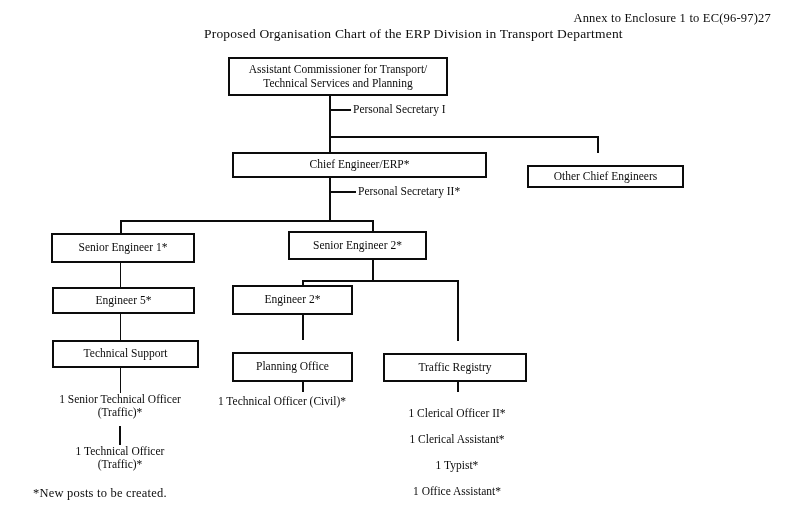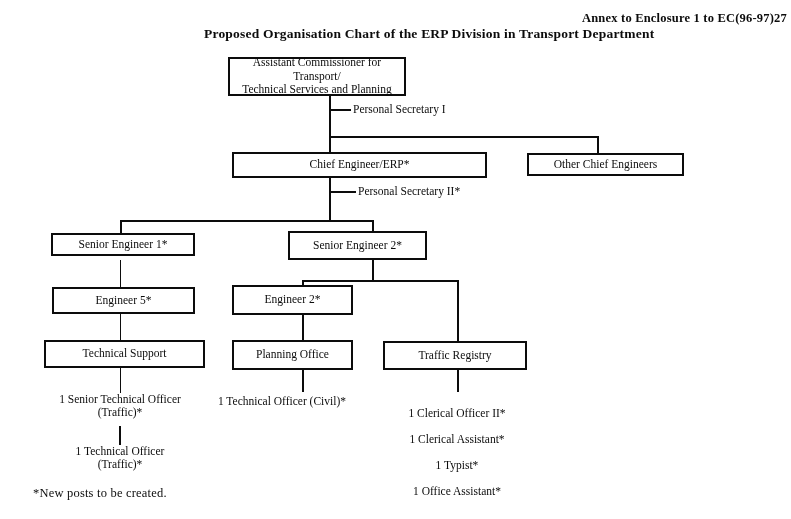--- a/index.html
+++ b/index.html
@@ -5,38 +5,38 @@
   html,body{margin:0;padding:0;background:#ffffff;}
   .page{
     position:relative;
     width:791px;height:519px;
     background:#ffffff;
     font-family:"Liberation Serif","DejaVu Serif",serif;
     color:#0c0c0c;
     overflow:hidden;
   }
   .annex{
-    position:absolute;top:11px;right:4px;
-    font-size:12.5px;font-weight:bold;letter-spacing:.2px;
+    position:absolute;top:11px;right:20px;
+    font-size:12.5px;font-weight:normal;letter-spacing:.2px;
     white-space:nowrap;
     text-align:center;
   }
   .title{
     position:absolute;top:26px;left:204px;
-    font-size:13.5px;font-weight:bold;letter-spacing:.2px;
+    font-size:13.5px;font-weight:normal;letter-spacing:.2px;
     white-space:nowrap;
   }
   .box{
     position:absolute;box-sizing:border-box;
     border:2.5px solid #0c0c0c;background:#ffffff;
     display:flex;align-items:center;justify-content:center;
     text-align:center;white-space:pre-line;
     font-size:11.5px;line-height:1.18;
   }
-  .box.thin{border-width:2px;}
+  .box.thin{border-width:2px;margin-top:12px;}
   .ln{position:absolute;background:#0c0c0c;}
   .lbl{
     position:absolute;font-size:11.5px;white-space:nowrap;
   }
   .staff{
     position:absolute;font-size:11.5px;line-height:13px;
     text-align:center;white-space:pre-line;
   }
   .staff div{height:13px;}
   .footnote{
@@ -66,36 +66,36 @@
   <div class="ln" style="left:119.5px;top:368px;width:1.5px;height:25px"></div>
   <div class="ln" style="left:372px;top:260px;width:1.5px;height:21px"></div>
   <div class="ln" style="left:302px;top:280px;width:156px;height:1.5px"></div>
   <div class="ln" style="left:302px;top:280px;width:1.5px;height:6px"></div>
   <div class="ln" style="left:457px;top:280px;width:1.5px;height:61px"></div>
   <div class="ln" style="left:302px;top:315px;width:1.5px;height:25px"></div>
   <div class="ln" style="left:302px;top:370px;width:1.5px;height:22px"></div>
   <div class="ln" style="left:457px;top:370px;width:1.5px;height:22px"></div>
   <div class="ln" style="left:119px;top:426px;width:1.5px;height:19px"></div>
 
-  <div class="box" style="left:228px;top:57px;width:178px;height:39px">Assistant Commissioner for Transport/
+  <div class="box" style="left:228px;top:57px;width:220px;height:39px">Assistant Commissioner for Transport/
 Technical Services and Planning</div>
 
   <div class="box" style="left:232px;top:152px;width:255px;height:26px">Chief Engineer/ERP*</div>
 
   <div class="box thin" style="left:527px;top:153px;width:157px;height:23px">Other Chief Engineers</div>
 
-  <div class="box" style="left:51px;top:233px;width:144px;height:23px">Senior Engineer 1*</div>
+  <div class="box" style="left:51px;top:233px;width:144px;height:30px">Senior Engineer 1*</div>
 
   <div class="box" style="left:288px;top:231px;width:139px;height:29px">Senior Engineer 2*</div>
 
   <div class="box" style="left:52px;top:287px;width:143px;height:27px">Engineer 5*</div>
 
   <div class="box" style="left:232px;top:285px;width:121px;height:30px">Engineer 2*</div>
 
-  <div class="box" style="left:44px;top:340px;width:161px;height:28px">Technical Support</div>
+  <div class="box" style="left:52px;top:340px;width:147px;height:28px">Technical Support</div>
 
   <div class="box thin" style="left:232px;top:340px;width:121px;height:30px">Planning Office</div>
 
   <div class="box thin" style="left:383px;top:341px;width:144px;height:29px">Traffic Registry</div>
 
   <div class="lbl" style="left:353px;top:103px">Personal Secretary I</div>
 
   <div class="lbl" style="left:358px;top:185px">Personal Secretary II*</div>
 
   <div class="staff" style="left:40px;top:393px;width:160px">1 Senior Technical Officer

